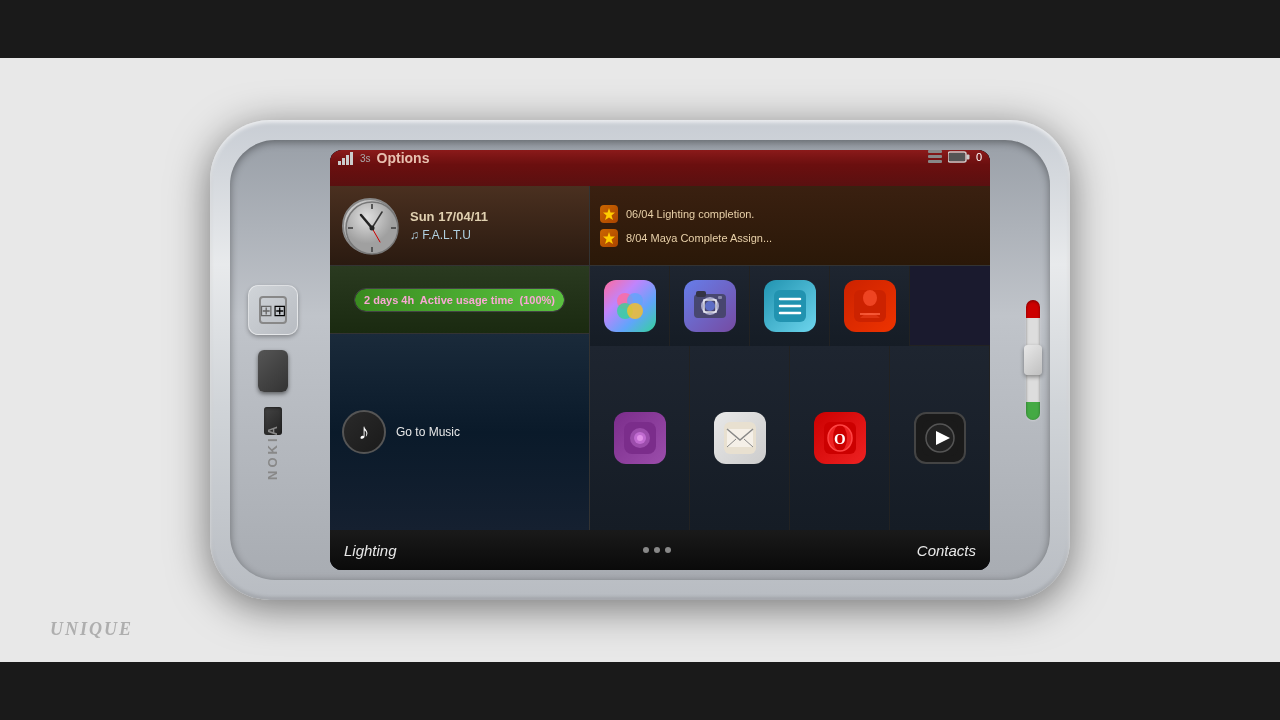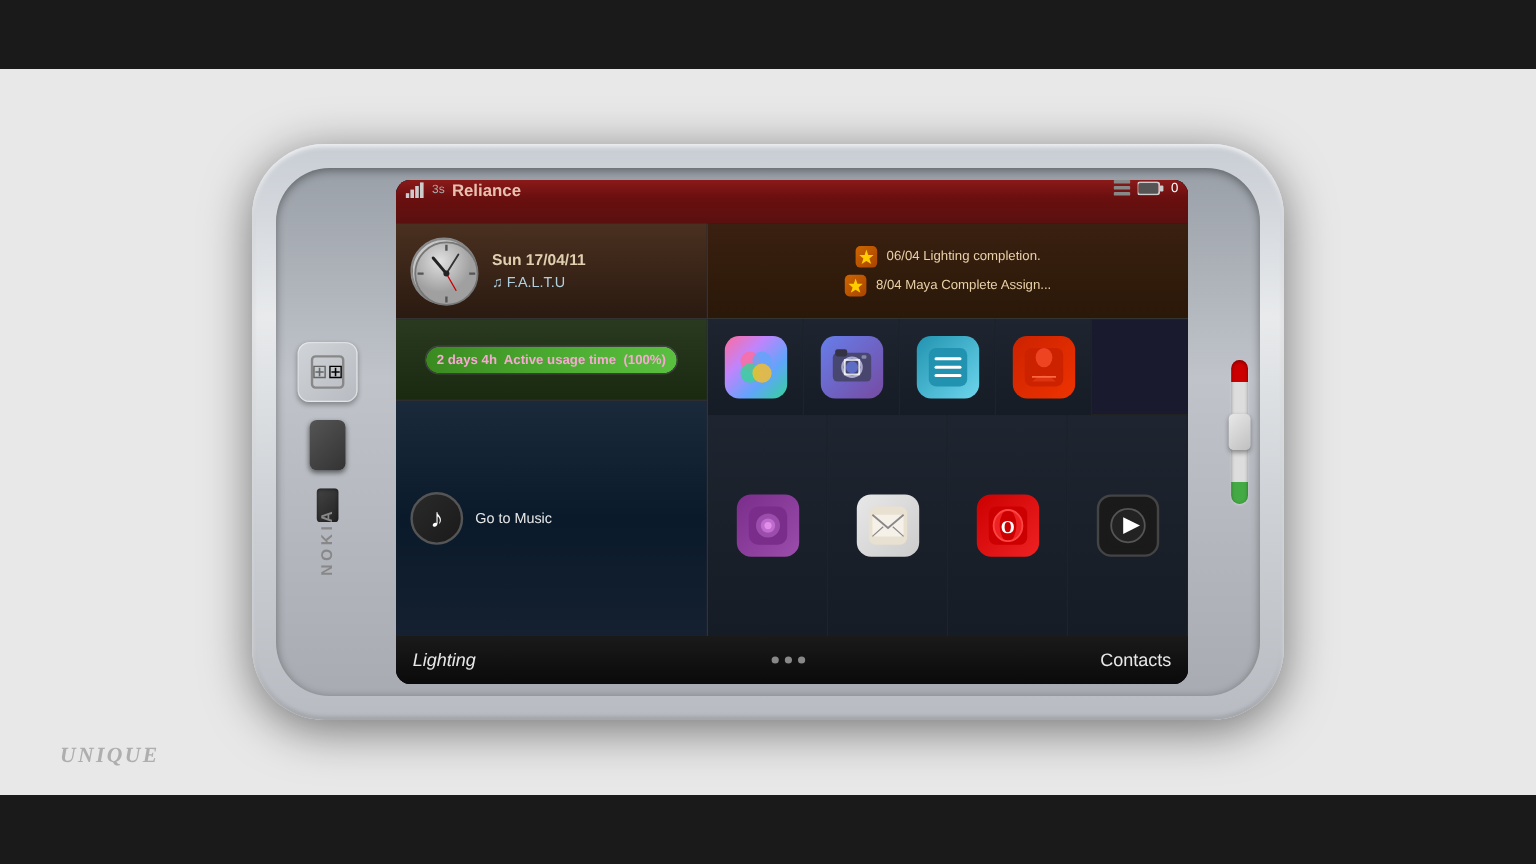--- a/index.html
+++ b/index.html
@@ -392,21 +392,20 @@
     .notifications-area {
       background: linear-gradient(180deg, #3a2010 0%, #2a1808 100%);
       height: 80px;
       display: flex;
       flex-direction: column;
       justify-content: center;
       padding: 8px 10px;
       gap: 6px;
       border-bottom: 1px solid #333;
       overflow: hidden;
-      align-items: center;
     }
 
     .notification-item {
       display: flex;
       align-items: center;
       gap: 8px;
     }
 
     .notif-icon {
       width: 18px;
@@ -524,20 +523,21 @@
     .dot {
       width: 6px;
       height: 6px;
       background: #888;
       border-radius: 50%;
     }
 
     .bottom-contacts {
       color: #e8e8e8;
       font-size: 15px;
+      font-style: italic;
       cursor: pointer;
     }
 
     
     .clock-svg {
       position: absolute;
       top: 0;
       left: 0;
     }
   </style>
@@ -574,21 +574,21 @@
         <div class="status-bar">
           <div class="status-left">
 
             <svg width="16" height="14">
               <rect x="0" y="10" width="3" height="4" fill="#ccc"></rect>
               <rect x="4" y="7" width="3" height="7" fill="#ccc"></rect>
               <rect x="8" y="4" width="3" height="10" fill="#ccc"></rect>
               <rect x="12" y="1" width="3" height="13" fill="#ccc"></rect>
             </svg>
             <span style="color:#aaa;font-size:10px;">3s</span>
-            <span class="carrier-name">Reliance</span>
+            <span class="carrier-name">Options</span>
           </div>
           <div class="status-right">
 
             <svg width="14" height="14">
               <rect x="0" y="0" width="14" height="3" fill="#888" rx="1"></rect>
               <rect x="0" y="5" width="14" height="3" fill="#888" rx="1"></rect>
               <rect x="0" y="10" width="14" height="3" fill="#888" rx="1"></rect>
             </svg>
 
             <svg width="22" height="12">

